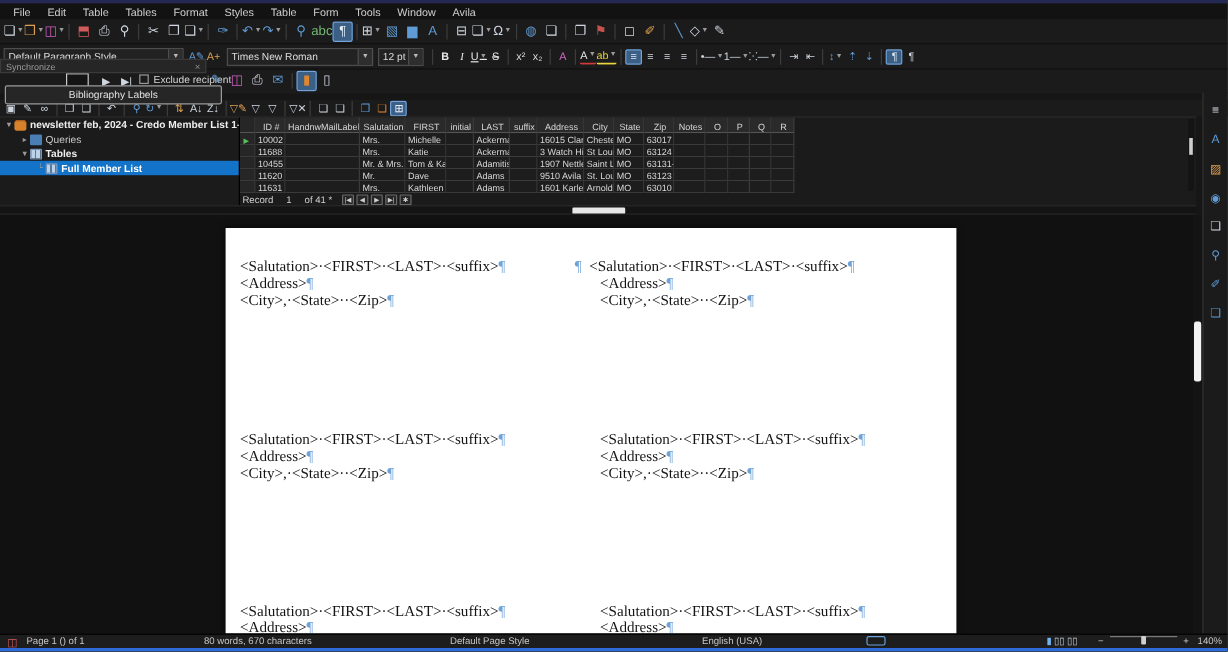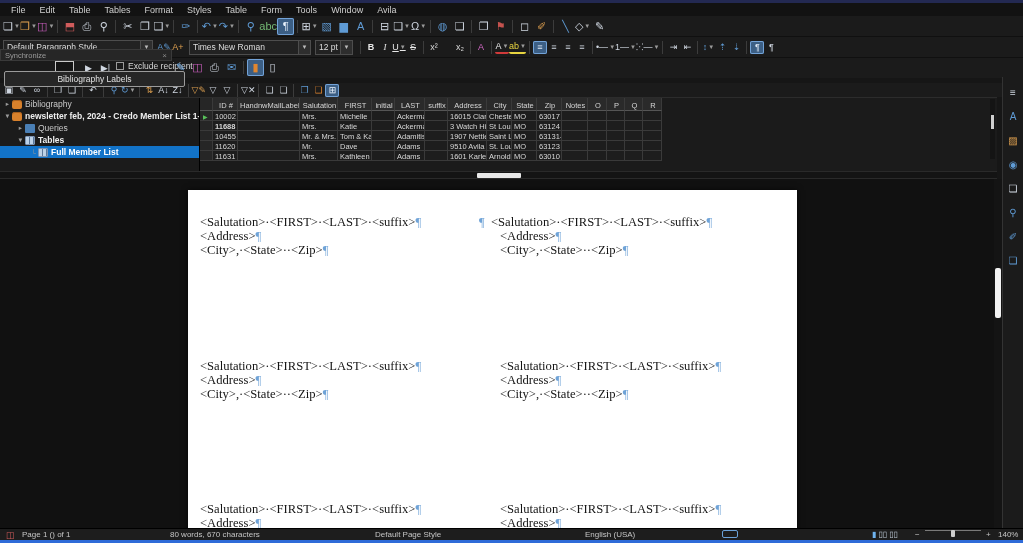--- a/index.html
+++ b/index.html
@@ -194,21 +194,21 @@
       <span class="arrow" data-name="chevron-down-icon">▼</span>
     </div>
     <span id="fmt-icons" style="display:flex;align-items:center">
         <span class="sep" data-name="toolbar-separator"></span>
         <span class="tb-icon small" data-name="bold-button" style="color: rgb(232, 232, 232);">B</span>
         <span class="tb-icon small" data-name="italic-button" style="color: rgb(232, 232, 232);">I</span>
         <span class="tb-icon small" data-name="underline-button" style="color: rgb(232, 232, 232);">U<span class="dd" data-name="chevron-down-icon">▼</span></span>
         <span class="tb-icon small" data-name="strikethrough-button" style="color: rgb(232, 232, 232);">S</span>
         <span class="sep" data-name="toolbar-separator"></span>
         <span class="tb-icon small" data-name="superscript-button" style="color: rgb(216, 216, 216);">x²</span>
-        <span class="tb-icon small" data-name="subscript-button" style="color: rgb(216, 216, 216); margin-left: 12px;">x₂</span>
+        <span class="tb-icon small" data-name="subscript-button" style="color: rgb(216, 216, 216);">x₂</span>
         <span class="sep" data-name="toolbar-separator"></span>
         <span class="tb-icon small" data-name="character-formatting-button" style="color: rgb(214, 104, 200);">A</span>
         <span class="sep" data-name="toolbar-separator"></span>
         <span class="tb-icon small" data-name="font-color-button" style="color: rgb(232, 232, 232);">A<span class="dd" data-name="chevron-down-icon">▼</span></span>
         <span class="tb-icon small" data-name="highlight-color-button" style="color: rgb(231, 212, 64);">ab<span class="dd" data-name="chevron-down-icon">▼</span></span>
         <span class="sep" data-name="toolbar-separator"></span>
         <span class="tb-icon small active" data-name="align-left-button" style="color: rgb(223, 233, 245);">≡</span>
         <span class="tb-icon small" data-name="align-center-button" style="color: rgb(207, 214, 224);">≡</span>
         <span class="tb-icon small" data-name="align-right-button" style="color: rgb(207, 214, 224);">≡</span>
         <span class="tb-icon small" data-name="align-justify-button" style="color: rgb(207, 214, 224);">≡</span>
@@ -281,25 +281,20 @@
   <div class="abs" id="sync-title" data-name="synchronize-window-titlebar">
     <span data-name="synchronize-window-title">Synchronize</span>
     <span class="x" data-name="close-icon">×</span>
   </div>
   <div class="abs" id="sync-button" data-name="synchronize-labels-button">
     <span data-name="synchronize-labels-label">Bibliography Labels</span>
   </div>
 
   <div class="abs" id="dsb" data-name="data-source-browser">
     <div id="tree" data-name="data-source-tree">
-        <div class="tree-row" data-name="tree-item-bibliography" style="padding-left: 3px;">
-          <span class="tw" data-name="expand-icon">▸</span>
-          <span class="ti db" data-name="db-icon"></span>
-          <span data-name="tree-item-label">Bibliography</span>
-        </div>
         <div class="tree-row bold" data-name="tree-item-newsletter-feb-2024-credo-memb" style="padding-left: 3px;">
           <span class="tw" data-name="collapse-icon">▾</span>
           <span class="ti db" data-name="db-icon"></span>
           <span data-name="tree-item-label">newsletter feb, 2024 - Credo Member List 1-6-2024 ERASE</span>
         </div>
         <div class="tree-row" data-name="tree-item-queries" style="padding-left: 16px;">
           <span class="tw" data-name="expand-icon">▸</span>
           <span class="ti queries" data-name="queries-icon"></span>
           <span data-name="tree-item-label">Queries</span>
         </div>
@@ -348,21 +343,21 @@
           <div class="g-cell" data-name="table-cell" style="width: 25px; flex: 0 0 25px;">MO</div>
           <div class="g-cell" data-name="table-cell" style="width: 25px; flex: 0 0 25px;">63017</div>
           <div class="g-cell" data-name="table-cell" style="width: 26px; flex: 0 0 26px;"></div>
           <div class="g-cell" data-name="table-cell" style="width: 19px; flex: 0 0 19px;"></div>
           <div class="g-cell" data-name="table-cell" style="width: 18px; flex: 0 0 18px;"></div>
           <div class="g-cell" data-name="table-cell" style="width: 18px; flex: 0 0 18px;"></div>
           <div class="g-cell" data-name="table-cell" style="width: 19px; flex: 0 0 19px;"></div>
         </div>
         <div class="g-row" data-name="table-row">
           <div class="g-cell g-sel" data-name="row-selector" style="width: 13px; flex: 0 0 13px;"></div>
-          <div class="g-cell" data-name="table-cell" style="width: 25px; flex: 0 0 25px; font-weight: bold;">11688</div>
+          <div class="g-cell" data-name="table-cell" style="width: 25px; flex: 0 0 25px;">11688</div>
           <div class="g-cell" data-name="table-cell" style="width: 62px; flex: 0 0 62px;"></div>
           <div class="g-cell" data-name="table-cell" style="width: 38px; flex: 0 0 38px;">Mrs.</div>
           <div class="g-cell" data-name="table-cell" style="width: 34px; flex: 0 0 34px;">Katie</div>
           <div class="g-cell" data-name="table-cell" style="width: 23px; flex: 0 0 23px;"></div>
           <div class="g-cell" data-name="table-cell" style="width: 30px; flex: 0 0 30px;">Ackerman</div>
           <div class="g-cell" data-name="table-cell" style="width: 23px; flex: 0 0 23px;"></div>
           <div class="g-cell" data-name="table-cell" style="width: 39px; flex: 0 0 39px;">3 Watch Hil</div>
           <div class="g-cell" data-name="table-cell" style="width: 25px; flex: 0 0 25px;">St Louis</div>
           <div class="g-cell" data-name="table-cell" style="width: 25px; flex: 0 0 25px;">MO</div>
           <div class="g-cell" data-name="table-cell" style="width: 25px; flex: 0 0 25px;">63124</div>
@@ -423,20 +418,32 @@
           <div class="g-cell" data-name="table-cell" style="width: 25px; flex: 0 0 25px;">Arnold</div>
           <div class="g-cell" data-name="table-cell" style="width: 25px; flex: 0 0 25px;">MO</div>
           <div class="g-cell" data-name="table-cell" style="width: 25px; flex: 0 0 25px;">63010</div>
           <div class="g-cell" data-name="table-cell" style="width: 26px; flex: 0 0 26px;"></div>
           <div class="g-cell" data-name="table-cell" style="width: 19px; flex: 0 0 19px;"></div>
           <div class="g-cell" data-name="table-cell" style="width: 18px; flex: 0 0 18px;"></div>
           <div class="g-cell" data-name="table-cell" style="width: 18px; flex: 0 0 18px;"></div>
           <div class="g-cell" data-name="table-cell" style="width: 19px; flex: 0 0 19px;"></div>
         </div>
       </div>
+    <div id="recbar" data-name="record-navigation-bar">
+      <span style="padding-left:2px" data-name="record-label">Record</span>
+      <span class="num" data-name="record-number-value">1</span>
+      <span style="margin-right:8px" data-name="record-count-label">of 41 *</span>
+      <span id="rec-nav" style="display:flex">
+          <span class="rec-btn" data-name="first-record-button">|◀</span>
+          <span class="rec-btn" data-name="previous-record-button">◀</span>
+          <span class="rec-btn" data-name="next-record-button">▶</span>
+          <span class="rec-btn" data-name="last-record-button">▶|</span>
+          <span class="rec-btn" data-name="new-record-button">✱</span>
+        </span>
+    </div>
   </div>
   <div class="abs" id="hscroll" data-name="datasource-horizontal-scrollbar">
       <div class="thumb" data-name="scrollbar-thumb"></div>
     </div>
 
   <div class="abs" id="docarea" data-name="document-area">
     <div id="page" data-name="document-page">
         <div class="mf-block" data-name="mail-merge-label-block" style="left: 12px; top: 25px;"><div data-name="merge-field-line"><span data-name="merge-field-text">&lt;Salutation&gt;·&lt;FIRST&gt;·&lt;LAST&gt;·&lt;suffix&gt;</span><span class="pilcrow" data-name="pilcrow-mark">¶</span></div><div data-name="merge-field-line"><span data-name="merge-field-text">&lt;Address&gt;</span><span class="pilcrow" data-name="pilcrow-mark">¶</span></div><div data-name="merge-field-line"><span data-name="merge-field-text">&lt;City&gt;,·&lt;State&gt;··&lt;Zip&gt;</span><span class="pilcrow" data-name="pilcrow-mark">¶</span></div></div>
         <div class="mf-block" data-name="mail-merge-label-block" style="left: 312px; top: 25px;"><div data-name="merge-field-line"><span class="pilcrow" data-name="pilcrow-mark" style="margin-left: -21px;">¶  </span><span data-name="merge-field-text">&lt;Salutation&gt;·&lt;FIRST&gt;·&lt;LAST&gt;·&lt;suffix&gt;</span><span class="pilcrow" data-name="pilcrow-mark">¶</span></div><div data-name="merge-field-line"><span data-name="merge-field-text">&lt;Address&gt;</span><span class="pilcrow" data-name="pilcrow-mark">¶</span></div><div data-name="merge-field-line"><span data-name="merge-field-text">&lt;City&gt;,·&lt;State&gt;··&lt;Zip&gt;</span><span class="pilcrow" data-name="pilcrow-mark">¶</span></div></div>
         <div class="mf-block" data-name="mail-merge-label-block" style="left: 12px; top: 169px;"><div data-name="merge-field-line"><span data-name="merge-field-text">&lt;Salutation&gt;·&lt;FIRST&gt;·&lt;LAST&gt;·&lt;suffix&gt;</span><span class="pilcrow" data-name="pilcrow-mark">¶</span></div><div data-name="merge-field-line"><span data-name="merge-field-text">&lt;Address&gt;</span><span class="pilcrow" data-name="pilcrow-mark">¶</span></div><div data-name="merge-field-line"><span data-name="merge-field-text">&lt;City&gt;,·&lt;State&gt;··&lt;Zip&gt;</span><span class="pilcrow" data-name="pilcrow-mark">¶</span></div></div>

